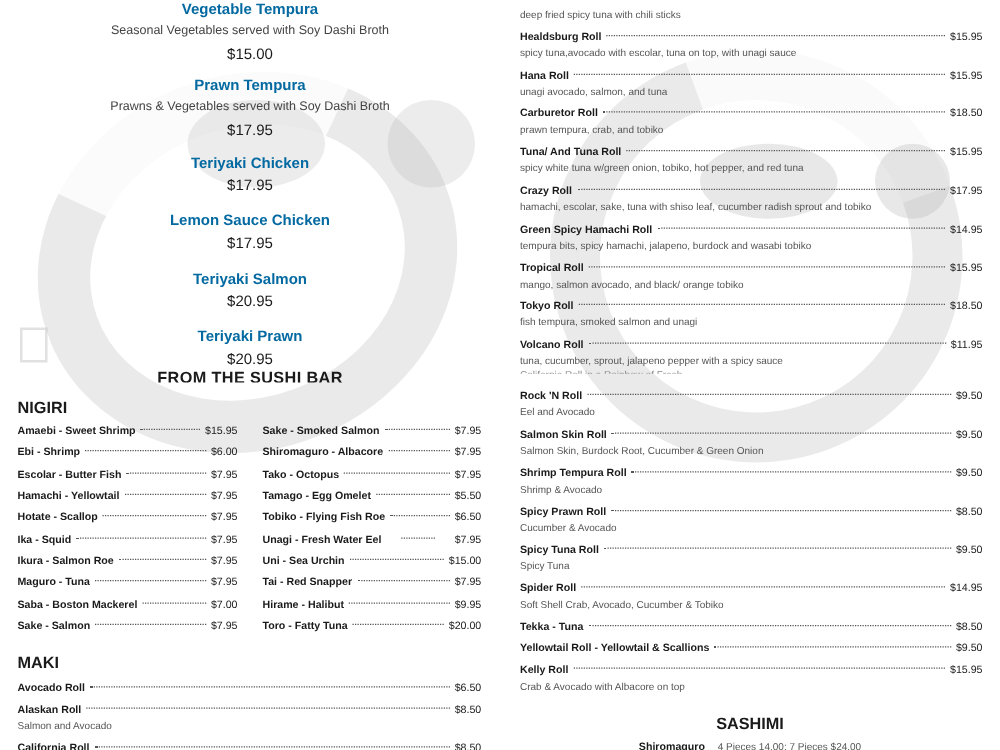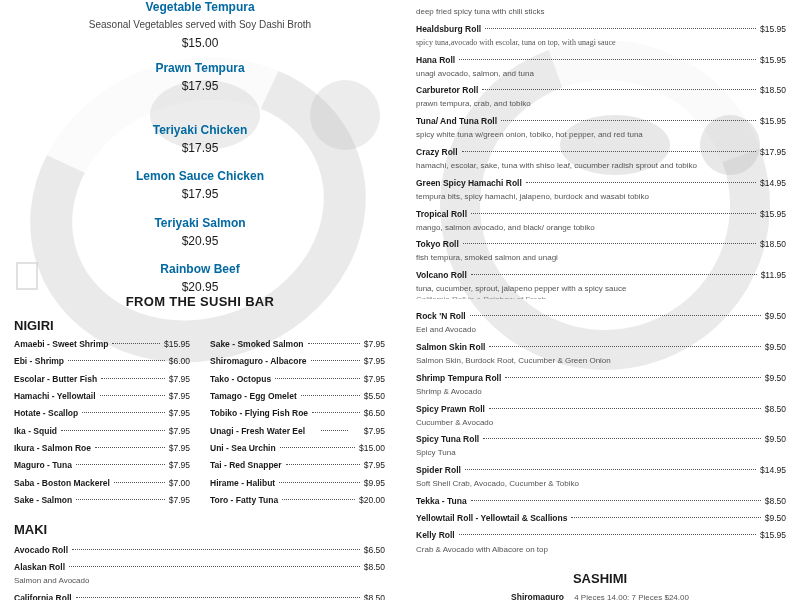--- a/index.html
+++ b/index.html
@@ -51,36 +51,37 @@
 <div class="watermark wm-right-blob2"></div>
 
 <div>
   <div class="entree" style="top:-1px;">
     <div class="name">Vegetable Tempura</div>
     <div class="desc">Seasonal Vegetables served with Soy Dashi Broth</div>
     <div class="price">$15.00</div>
   </div>
   <div class="entree" style="top:60px;">
     <div class="name">Prawn Tempura</div>
+    <div class="desc">Prawns &amp; Vegetables served with Soy Dashi Broth</div>
     <div class="price">$17.95</div>
   </div>
   <div class="entree" style="top:122px;">
     <div class="name">Teriyaki Chicken</div>
     <div class="price">$17.95</div>
   </div>
   <div class="entree" style="top:168px;">
     <div class="name">Lemon Sauce Chicken</div>
     <div class="price">$17.95</div>
   </div>
   <div class="entree" style="top:215px;">
     <div class="name">Teriyaki Salmon</div>
     <div class="price">$20.95</div>
   </div>
   <div class="entree" style="top:261px;">
-    <div class="name">Rainbow Beef</div>
+    <div class="name">Teriyaki Prawn</div>
     <div class="price">$20.95</div>
   </div>
 </div>
 
 <div class="section-title-center" style="top:296px; height:10px; overflow:hidden; line-height:12px;">FROM THE SUSHI BAR</div>
 
 <div class="section-title" style="left:14px; top:318px;">NIGIRI</div>
 
 <div>
   <div class="row" style="left:14px; top:337px; width:176px;">
@@ -213,21 +214,21 @@
     <span class="price">&nbsp;</span>
   </div>
 <div class="sub" style="left:416px; top:6px;">deep fried spicy tuna with chili sticks</div>
 
 <div>
   <div class="row" style="left:416px; top:22px; width:370px;">
       <span class="label">Healdsburg Roll</span>
       <span class="dots"></span>
       <span class="price">$15.95</span>
     </div>
-  <div class="sub" style="left:416px; top:37px;font-family:Liberation Serif, serif;">spicy tuna,avocado with escolar, tuna on top, with unagi sauce</div>
+  <div class="sub" style="left:416px; top:37px;">spicy tuna,avocado with escolar, tuna on top, with unagi sauce</div>
 
   <div class="row" style="left:416px; top:53px; width:370px;">
       <span class="label">Hana Roll</span>
       <span class="dots"></span>
       <span class="price">$15.95</span>
     </div>
   <div class="sub" style="left:416px; top:68px;">unagi avocado, salmon, and tuna</div>
 
   <div class="row" style="left:416px; top:83px; width:370px;">
       <span class="label">Carburetor Roll</span>

